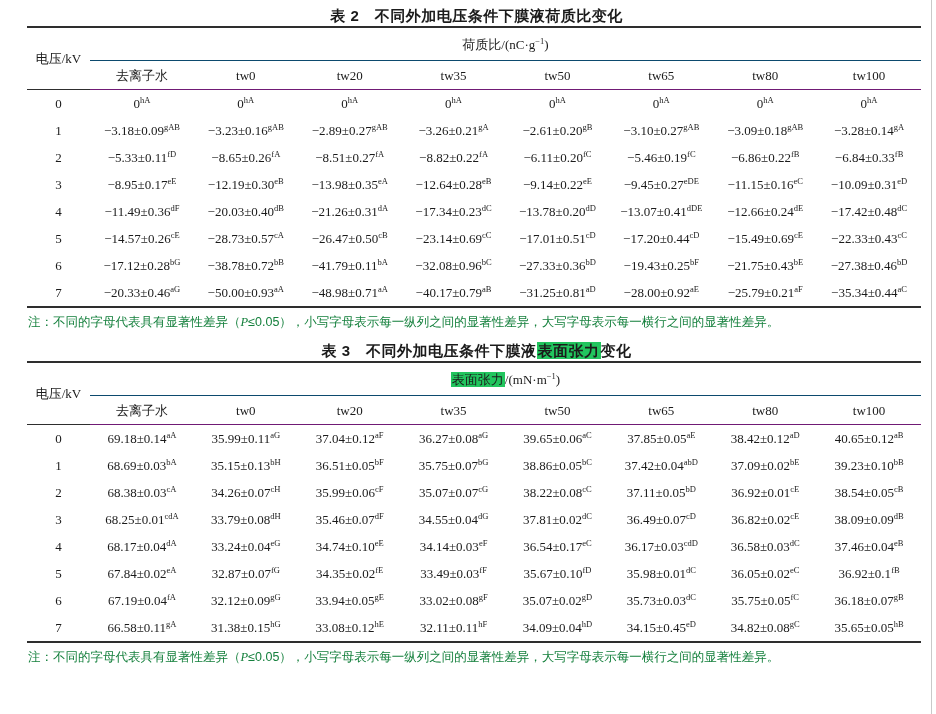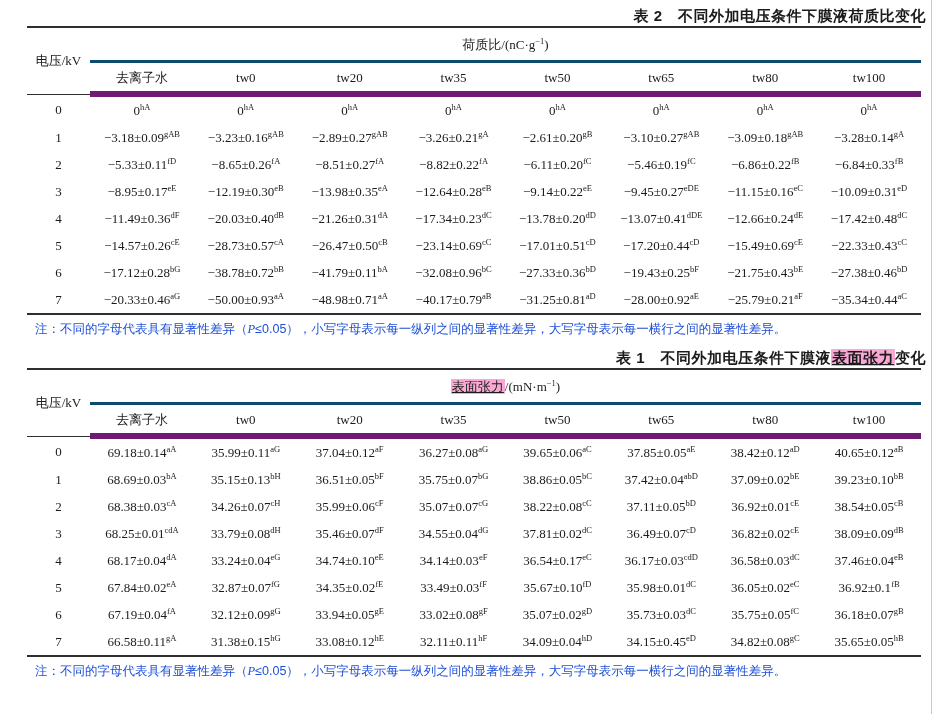--- a/index.html
+++ b/index.html
@@ -4,45 +4,45 @@
 <style>
   html,body{margin:0;padding:0;}
   body{
     width:936px;height:714px;overflow:hidden;background:#ffffff;
     font-family:"Liberation Serif","DejaVu Serif",serif;color:#1b1b1b;
     position:relative;
   }
   .page-edge{position:absolute;top:0;bottom:0;right:4px;width:1px;background:#c9c9c9;}
   .content{padding:6px 10px 0 27px;}
   .title-zh{
-    text-align:right;font-weight:bold;font-size:15px;line-height:20px;
+    text-align:center;font-weight:bold;font-size:15px;line-height:20px;
     font-family:"Liberation Sans","DejaVu Sans",sans-serif;letter-spacing:.5px;
   }
   .title-en{text-align:center;font-weight:bold;font-size:14px;line-height:20px;margin-bottom:7px;}
   .t3-gap{margin-top:11px;}
   table{
     border-collapse:collapse;table-layout:fixed;width:894px;
     border-top:2px solid #2e2e2e;border-bottom:2px solid #2e2e2e;
   }
   col.c-volt{width:63px;}
   th,td{
     font-weight:normal;text-align:center;padding:0;
     font-size:13px;line-height:1;white-space:nowrap;
   }
   thead tr.unit-row th{height:32px;}
   thead tr.sub-row th{height:28px;}
   tbody td{height:27px;}
   th.corner{border-bottom:1px solid #2e2e2e;font-size:13px;}
-  th.unit-cell{border-bottom:3px solid #0c4a6e;}
-  tr.sub-row th{border-bottom:6px solid #701a75;}
+  th.unit-cell{border-bottom:1px solid #0c4a6e;}
+  tr.sub-row th{border-bottom:1px solid #701a75;}
   sup{font-size:8.5px;line-height:0;vertical-align:super;letter-spacing:0;}
-  mark{background:#f9a8d4;color:inherit;padding:0 1px;text-decoration:underline;}
+  mark{background:#22c55e;color:inherit;padding:0 1px;}
   .note{
-    font-size:12.5px;line-height:16px;margin:6px 0 0 8px;
-    font-family:"Liberation Sans","DejaVu Sans",sans-serif;color:#1d4ed8;
+    font-size:12.5px;line-height:16px;margin:6px 0 0 1px;
+    font-family:"Liberation Sans","DejaVu Sans",sans-serif;color:#15803d;
   }
   .note i{font-family:"Liberation Serif","DejaVu Serif",serif;}
 </style>
 </head>
 <body>
 
 <div class="content">
 
   <div class="title-zh">表 2　不同外加电压条件下膜液荷质比变化</div>
 
@@ -161,21 +161,21 @@
           <td>−31.25±0.81<sup>aD</sup></td>
           <td>−28.00±0.92<sup>aE</sup></td>
           <td>−25.79±0.21<sup>aF</sup></td>
           <td>−35.34±0.44<sup>aC</sup></td>
         </tr>
       </tbody>
   </table>
 
   <div class="note"><span>注：不同的字母代表具有显著性差异（</span><i>P</i><span>≤0.05），小写字母表示每一纵列之间的显著性差异，大写字母表示每一横行之间的显著性差异。</span></div>
 
-  <div class="title-zh t3-gap"><span>表 1　不同外加电压条件下膜液</span><mark>表面张力</mark><span>变化</span></div>
+  <div class="title-zh t3-gap"><span>表 3　不同外加电压条件下膜液</span><mark>表面张力</mark><span>变化</span></div>
 
   <table>
     <colgroup>
       <col class="c-volt">
         <col>
         <col>
         <col>
         <col>
         <col>
         <col>

